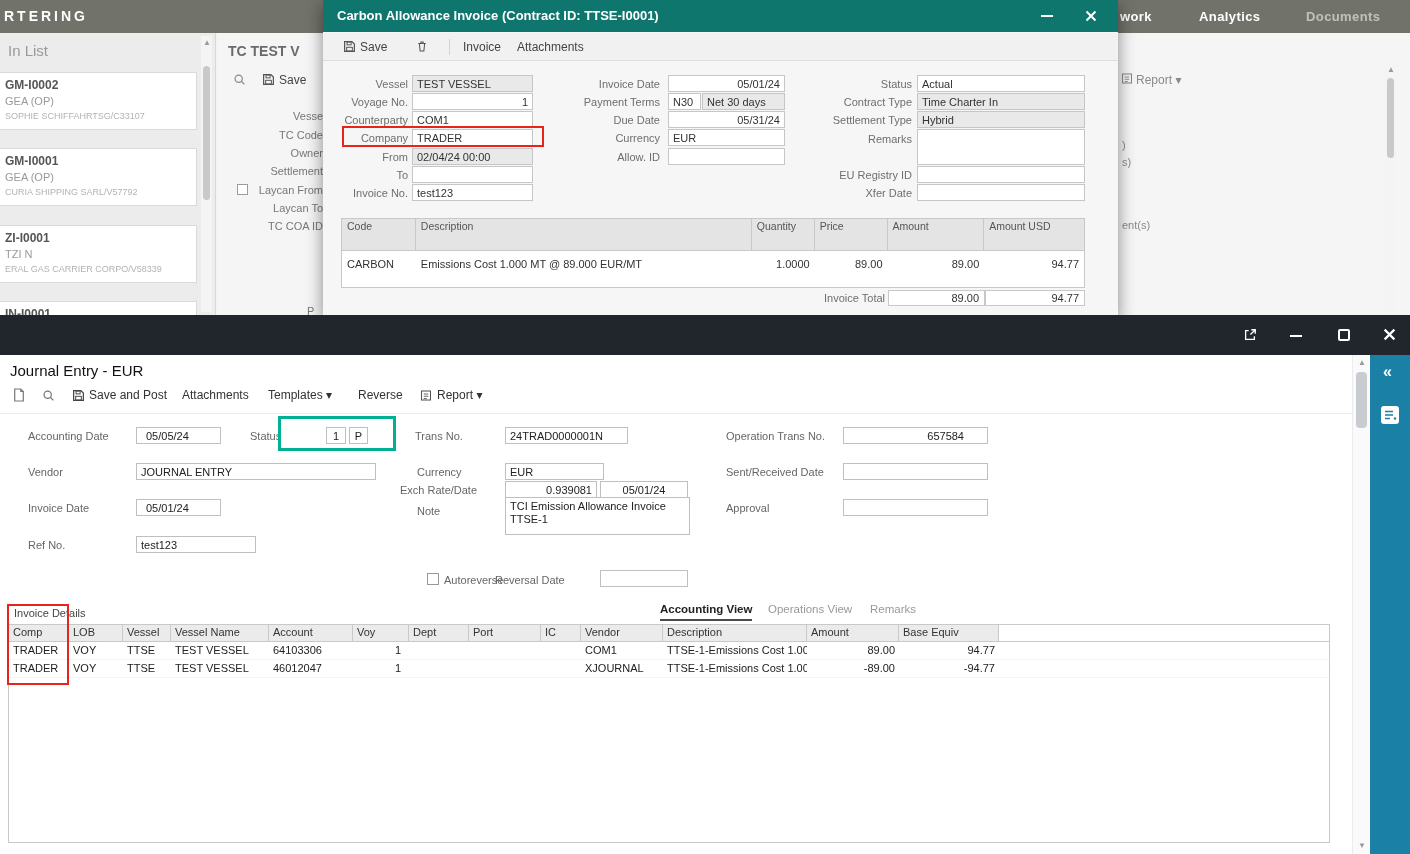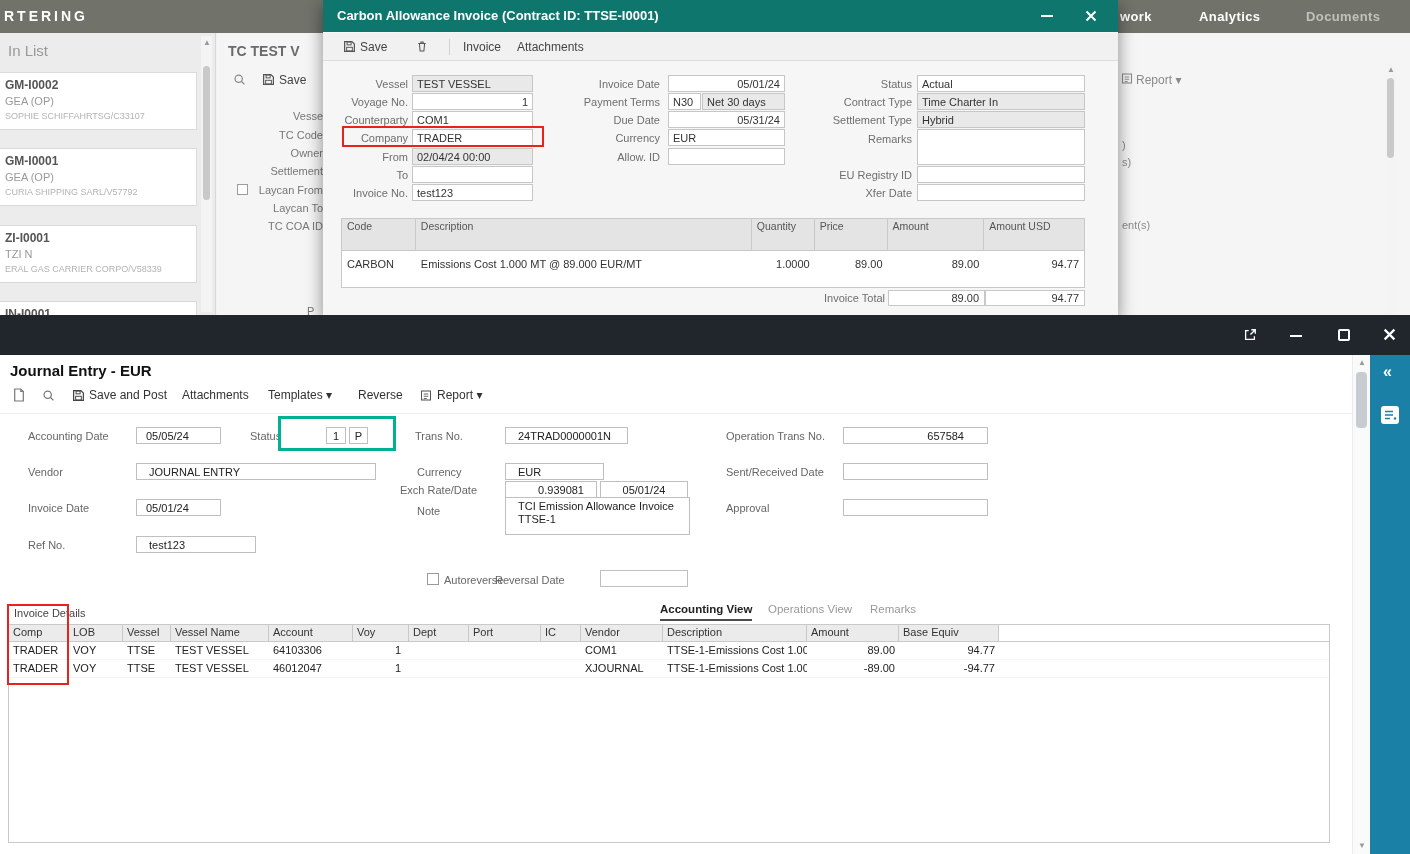--- a/index.html
+++ b/index.html
@@ -45,25 +45,25 @@
   .mthead .c:last-child{border-right:none}
   .mtrow{display:flex;margin-top:7px}
   .mtrow .c{font-size:11px;color:#333;padding:0 5px;overflow:hidden;white-space:nowrap}
   .mw0{width:74px}.mw1{width:337px}.mw2{width:63px}.mw3{width:73px}.mw4{width:97px}.mw5{width:100px}
   .totbox{position:absolute;top:290px;height:16px;border:1px solid #c8c8c8;background:#fff;font-size:11px;color:#333;text-align:right;padding:1px 5px}
   
   .jbar{position:absolute;left:0;top:315px;width:1410px;height:40px;background:#20262b;z-index:20}
   .jbar-btn{position:absolute;cursor:pointer}
   
   .jwin{position:absolute;left:0;top:355px;width:1410px;height:499px;background:#fff;z-index:20}
-  .jtitle{position:absolute;left:10px;top:7px;font-size:15px;font-weight:bold;color:#111}
+  .jtitle{position:absolute;left:10px;top:7px;font-size:15px;font-weight:normal;color:#111}
   .jtool{position:absolute;top:33px;font-size:12px;color:#333;cursor:pointer;white-space:nowrap}
   .jsep{position:absolute;left:0;top:58px;width:1352px;border-top:1px solid #ebebeb}
   .jlbl{position:absolute;font-size:11px;color:#666;text-align:left;white-space:nowrap}
-  .jfld{position:absolute;height:17px;border:1px solid #bfbfbf;background:#fff;font-size:11px;color:#222;padding:2px 12px;white-space:nowrap;overflow:hidden}
+  .jfld{position:absolute;height:17px;border:1px solid #bfbfbf;background:#fff;font-size:11px;color:#222;padding:2px 4px;white-space:nowrap;overflow:hidden}
   .jnote{height:38px;white-space:normal;line-height:13px}
   .seclbl{position:absolute;left:14px;top:252px;font-size:11px;color:#444}
   .jtab{position:absolute;top:248px;font-size:11.5px;cursor:pointer;padding-bottom:4px}
   .jtab.active{color:#222;font-weight:bold;border-bottom:2px solid #4a4a4a}
   .jtab.idle{color:#999}
   .grid{position:absolute;left:8px;top:269px;width:1322px;height:219px;border:1px solid #c9c9c9;background:#fff;overflow:hidden}
   .ghead{display:flex;height:17px;border-bottom:1px solid #c9c9c9}
   .ghead .c{background:#ebebeb;border-right:1px solid #c9c9c9;font-size:11px;color:#333;padding:1px 4px;overflow:hidden;white-space:nowrap}
   .grow{display:flex;height:18px;border-bottom:1px solid #f4f4f4;cursor:pointer}
   .grow .c{font-size:11px;color:#222;padding:2px 4px;overflow:hidden;white-space:nowrap}

